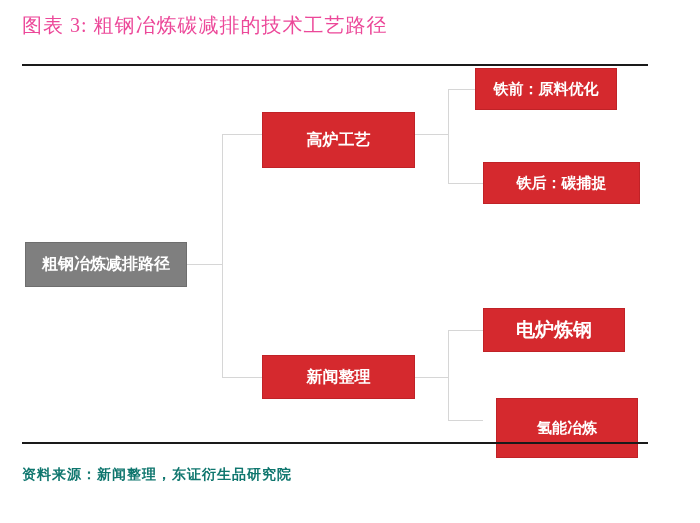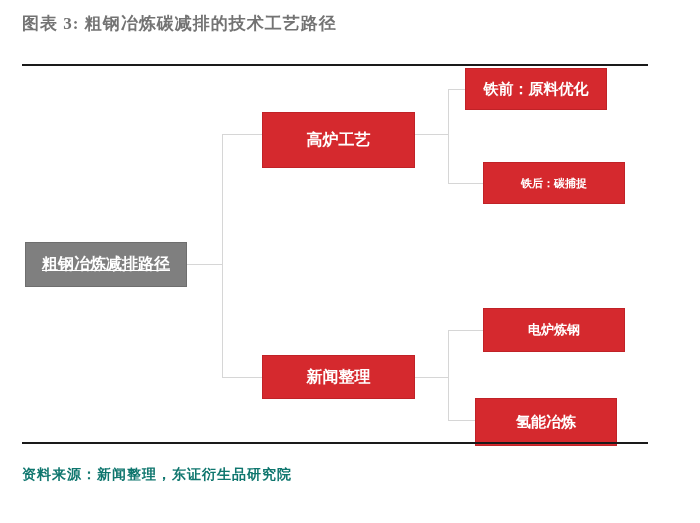--- a/index.html
+++ b/index.html
@@ -5,45 +5,45 @@
   html,body{margin:0;padding:0;}
   body{
     width:700px;height:523px;
     background:#ffffff;
     position:relative;
     font-family:"Liberation Serif","DejaVu Serif",serif;
     overflow:hidden;
   }
   .title{
     position:absolute;left:22px;top:12px;
-    font-size:17px;font-weight:bold;color:#737373;
+    font-size:20px;font-weight:normal;color:#ec4899;
     letter-spacing:1px;white-space:nowrap;
   }
   .rule{
     position:absolute;left:22px;width:626px;height:2px;background:#1a1a1a;
   }
   .rule-top{top:64px;}
   .rule-bottom{top:442px;}
   .node{
     position:absolute;
     display:flex;align-items:center;justify-content:center;
     color:#ffffff;font-weight:bold;text-align:center;
     white-space:nowrap;box-sizing:border-box;
   }
   .node-gray{
     left:25px;top:242px;width:162px;height:45px;
-    background:#7f7f7f;border:1px solid #6e6e6e;font-size:16px;text-decoration:underline;
+    background:#7f7f7f;border:1px solid #6e6e6e;font-size:16px;
   }
   .node-red{background:#d5292e;border:1px solid #c02227;}
   .node-b1{left:262px;top:112px;width:153px;height:56px;font-size:16px;}
   .node-b2{left:262px;top:355px;width:153px;height:44px;font-size:16px;}
-  .node-l1{left:465px;top:68px;width:142px;height:42px;font-size:15px;}
-  .node-l2{left:483px;top:162px;width:142px;height:42px;font-size:11px;}
-  .node-l3{left:483px;top:308px;width:142px;height:44px;font-size:13px;}
-  .node-l4{left:475px;top:398px;width:142px;height:48px;font-size:15px;}
+  .node-l1{left:475px;top:68px;width:142px;height:42px;font-size:15px;}
+  .node-l2{left:483px;top:162px;width:157px;height:42px;font-size:15px;}
+  .node-l3{left:483px;top:308px;width:142px;height:44px;font-size:19px;}
+  .node-l4{left:496px;top:398px;width:142px;height:60px;font-size:15px;}
   .seg{position:absolute;background:#d6d6d6;}
   .seg-h{height:1px;}
   .seg-v{width:1px;}
   .seg-h1{left:187px;top:264px;width:35px;}
   .seg-v1{left:222px;top:134px;height:243px;}
   .seg-h2{left:222px;top:134px;width:40px;}
   .seg-h3{left:222px;top:377px;width:40px;}
   .seg-h4{left:415px;top:134px;width:33px;}
   .seg-v2{left:448px;top:89px;height:94px;}
   .seg-h5{left:448px;top:89px;width:35px;}

